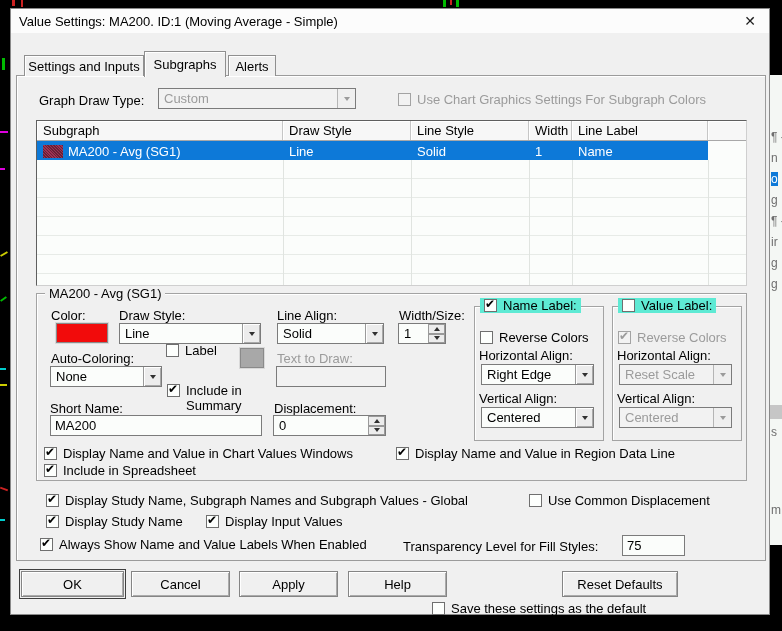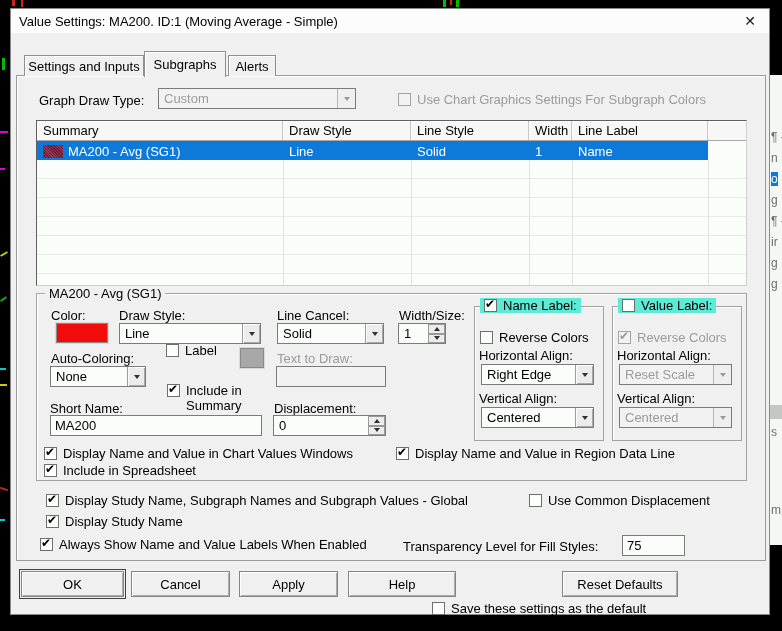--- a/index.html
+++ b/index.html
@@ -157,21 +157,21 @@
         <i class="arr"></i>
       </span>
   </div>
   <div class="cbrow" style="left:387px;top:83px">
     <span class="cb off"></span>
     <span class="dim">Use Chart Graphics Settings For Subgraph Colors</span>
   </div>
 
   <div class="table">
     <div class="thead">
-      <div class="th" style="width:246px">Summary</div>
+      <div class="th" style="width:246px">Subgraph</div>
       <div class="th" style="width:128px">Draw Style</div>
       <div class="th" style="width:118px">Line Style</div>
       <div class="th" style="width:43px">Width</div>
       <div class="th" style="width:136px">Line Label</div>
       <div class="th" style="flex:1;border-right:none"></div>
     </div>
     <div class="trow">
       <div class="tsel">
         <div class="td" style="width:246px">
           <span class="swatch" style="background-color: rgb(160, 50, 83);"></span>
@@ -200,21 +200,21 @@
   <div class="swbtn" style="left: 45px; top: 314px; width: 52px; height: 20px; background-color: rgb(242, 11, 11);"></div>
 
   <span class="lbl" style="left:108px;top:299px">Draw Style:</span>
   <div class="combo" style="left:108px;top:314px;width:142px">
     <span>Line</span>
     <span class="cbtn">
         <i class="arr"></i>
       </span>
   </div>
 
-  <span class="lbl" style="left:266px;top:299px">Line Cancel:</span>
+  <span class="lbl" style="left:266px;top:299px">Line Align:</span>
   <div class="combo" style="left:266px;top:314px;width:107px">
     <span>Solid</span>
     <span class="cbtn">
         <i class="arr"></i>
       </span>
   </div>
 
   <span class="lbl" style="left:388px;top:299px">Width/Size:</span>
   <div class="spinbox" style="left:387px;top:314px;width:48px">
     <span>1</span>
@@ -222,21 +222,21 @@
       <div>
           <i class="tu"></i>
         </div>
       <div>
           <i class="td2"></i>
         </div>
     </span>
   </div>
 
   <span class="lbl" style="left:40px;top:342px">Auto-Coloring:</span>
-  <div class="combo" style="left:39px;top:357px;width:96px">
+  <div class="combo" style="left:39px;top:357px;width:112px">
     <span>None</span>
     <span class="cbtn">
         <i class="arr"></i>
       </span>
   </div>
 
   <div class="cbrow" style="left:155px;top:334px">
     <span class="cb"></span>
     <span>Label</span>
   </div>
@@ -332,37 +332,41 @@
     <span>Display Study Name, Subgraph Names and Subgraph Values - Global</span>
   </div>
   <div class="cbrow" style="left:518px;top:484px">
     <span class="cb"></span>
     <span>Use Common Displacement</span>
   </div>
   <div class="cbrow" style="left:35px;top:505px">
     <span class="cb checked"></span>
     <span>Display Study Name</span>
   </div>
+  <div class="cbrow" style="left:195px;top:505px">
+    <span class="cb checked"></span>
+    <span>Display Input Values</span>
+  </div>
   <div class="cbrow" style="left:29px;top:528px">
     <span class="cb checked"></span>
     <span>Always Show Name and Value Labels When Enabled</span>
   </div>
   <span class="lbl" style="left:392px;top:530px">Transparency Level for Fill Styles:</span>
   <input class="tin" style="left: 611px; top: 526px; width: 63px;" value="75">
 
   <div class="btn default" style="left:10px;top:562px;width:103px">
     <span>OK</span>
   </div>
   <div class="btn" style="left:120px;top:562px;width:99px">
     <span>Cancel</span>
   </div>
   <div class="btn" style="left:228px;top:562px;width:99px">
     <span>Apply</span>
   </div>
-  <div class="btn" style="left:337px;top:562px;width:108px">
+  <div class="btn" style="left:337px;top:562px;width:99px">
     <span>Help</span>
   </div>
   <div class="btn" style="left:551px;top:562px;width:116px">
     <span>Reset Defaults</span>
   </div>
 
   <div class="cbrow" style="left:421px;top:592px">
     <span class="cb"></span>
     <span>Save these settings as the default</span>
   </div>

